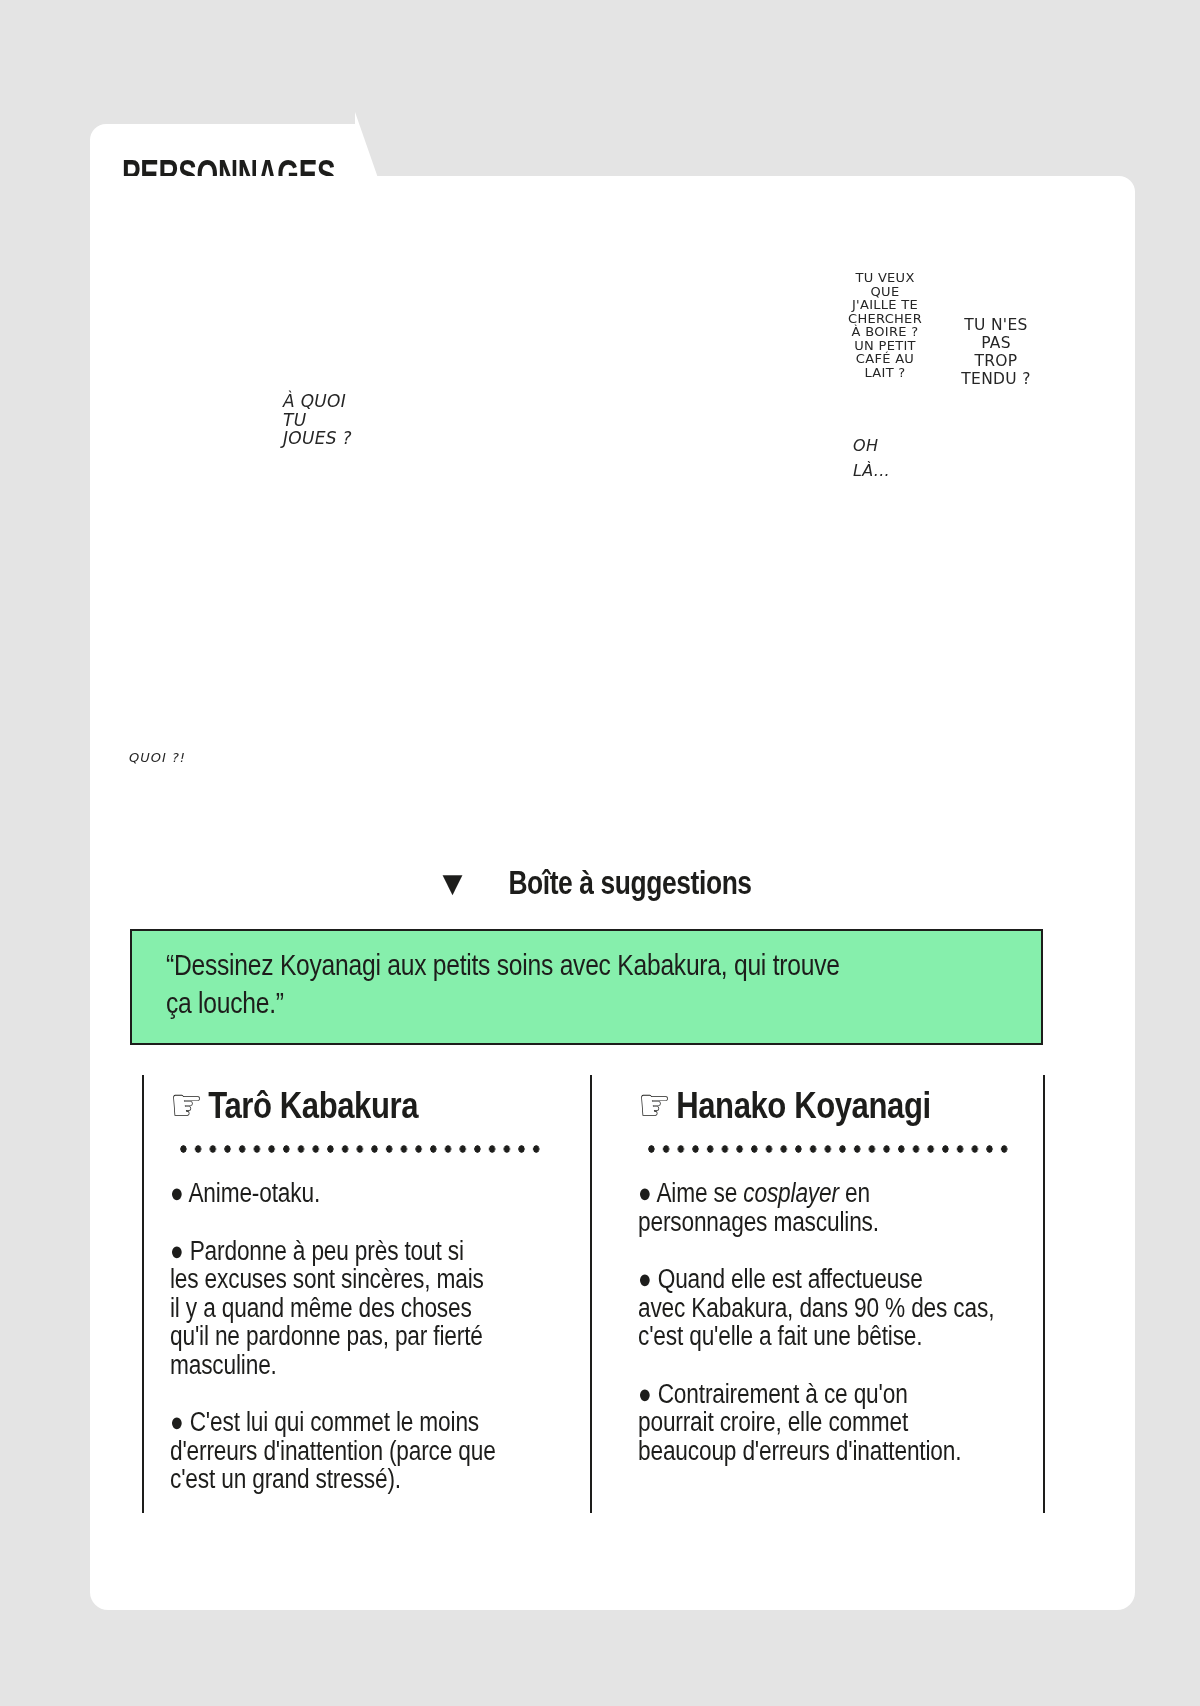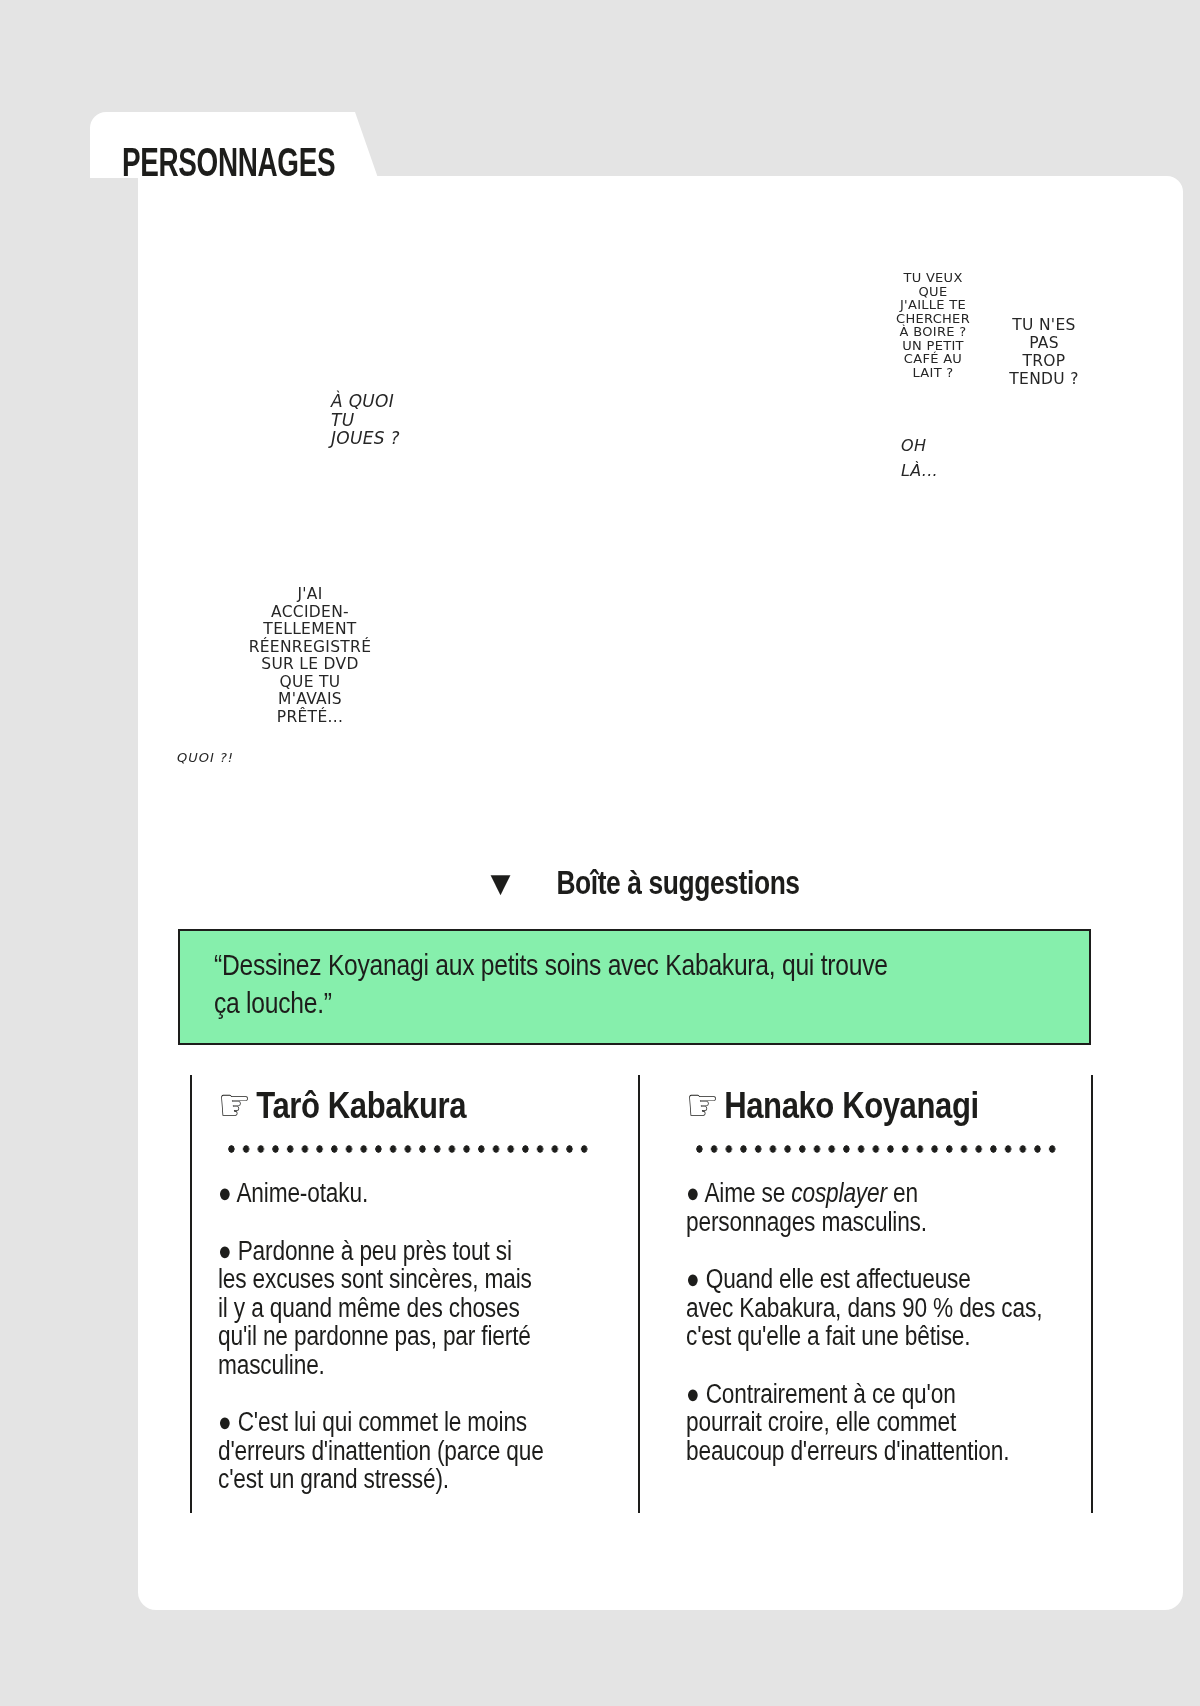--- a/index.html
+++ b/index.html
@@ -6,31 +6,31 @@
   body{
     width:1200px;height:1706px;
     background:#e4e4e4;
     font-family:"Liberation Sans",sans-serif;
     color:#1d1d1b;
     position:relative;
     overflow:hidden;
   }
   
   .tab-rect{
-    position:absolute;left:90px;top:112px;width:265px;height:66px;
+    position:absolute;left:90px;top:124px;width:265px;height:66px;
     background:#fff;border-radius:16px 0 0 0;
   }
   .tab-slope{
     position:absolute;left:355px;top:112px;width:23px;height:66px;
     background:#fff;
     clip-path:polygon(0 0,100% 100%,0 100%);
   }
   .page{
     position:absolute;left:90px;top:176px;width:1045px;height:1434px;
-    background:#fff;border-radius:0 16px 18px 18px;margin-left:48px;
+    background:#fff;border-radius:0 16px 18px 18px;
   }
   .page-title{
     position:absolute;left:32px;top:30px;
     font-size:41px;font-weight:bold;letter-spacing:-.5px;line-height:1;
     transform:scaleX(.68);transform-origin:0 0;white-space:nowrap;
   }
   
   .sp{
     position:absolute;
     font-family:"DejaVu Sans",sans-serif;
@@ -107,28 +107,20 @@
 LAIT ?</div>
   <div class="sp sp-tendu">TU N'ES
 PAS
 TROP
 TENDU ?</div>
   <div class="sp sp-oh">OH
 LÀ...</div>
   <div class="sp sp-joues">À QUOI
 TU
 JOUES ?</div>
-  <div class="sp sp-dvd">J'AI
-ACCIDEN-
-TELLEMENT
-RÉENREGISTRÉ
-SUR LE DVD
-QUE TU
-M'AVAIS
-PRÊTÉ...</div>
   <div class="sp sp-quoi">QUOI ?!</div>
 
   <div class="sugg-head">
     <span class="tri">▼</span>
     <span class="txt">Boîte à suggestions</span>
   </div>
 
   <div class="quote-box">
     <div class="quote-text">“Dessinez Koyanagi aux petits soins avec Kabakura, qui trouve
 ça louche.”</div>

